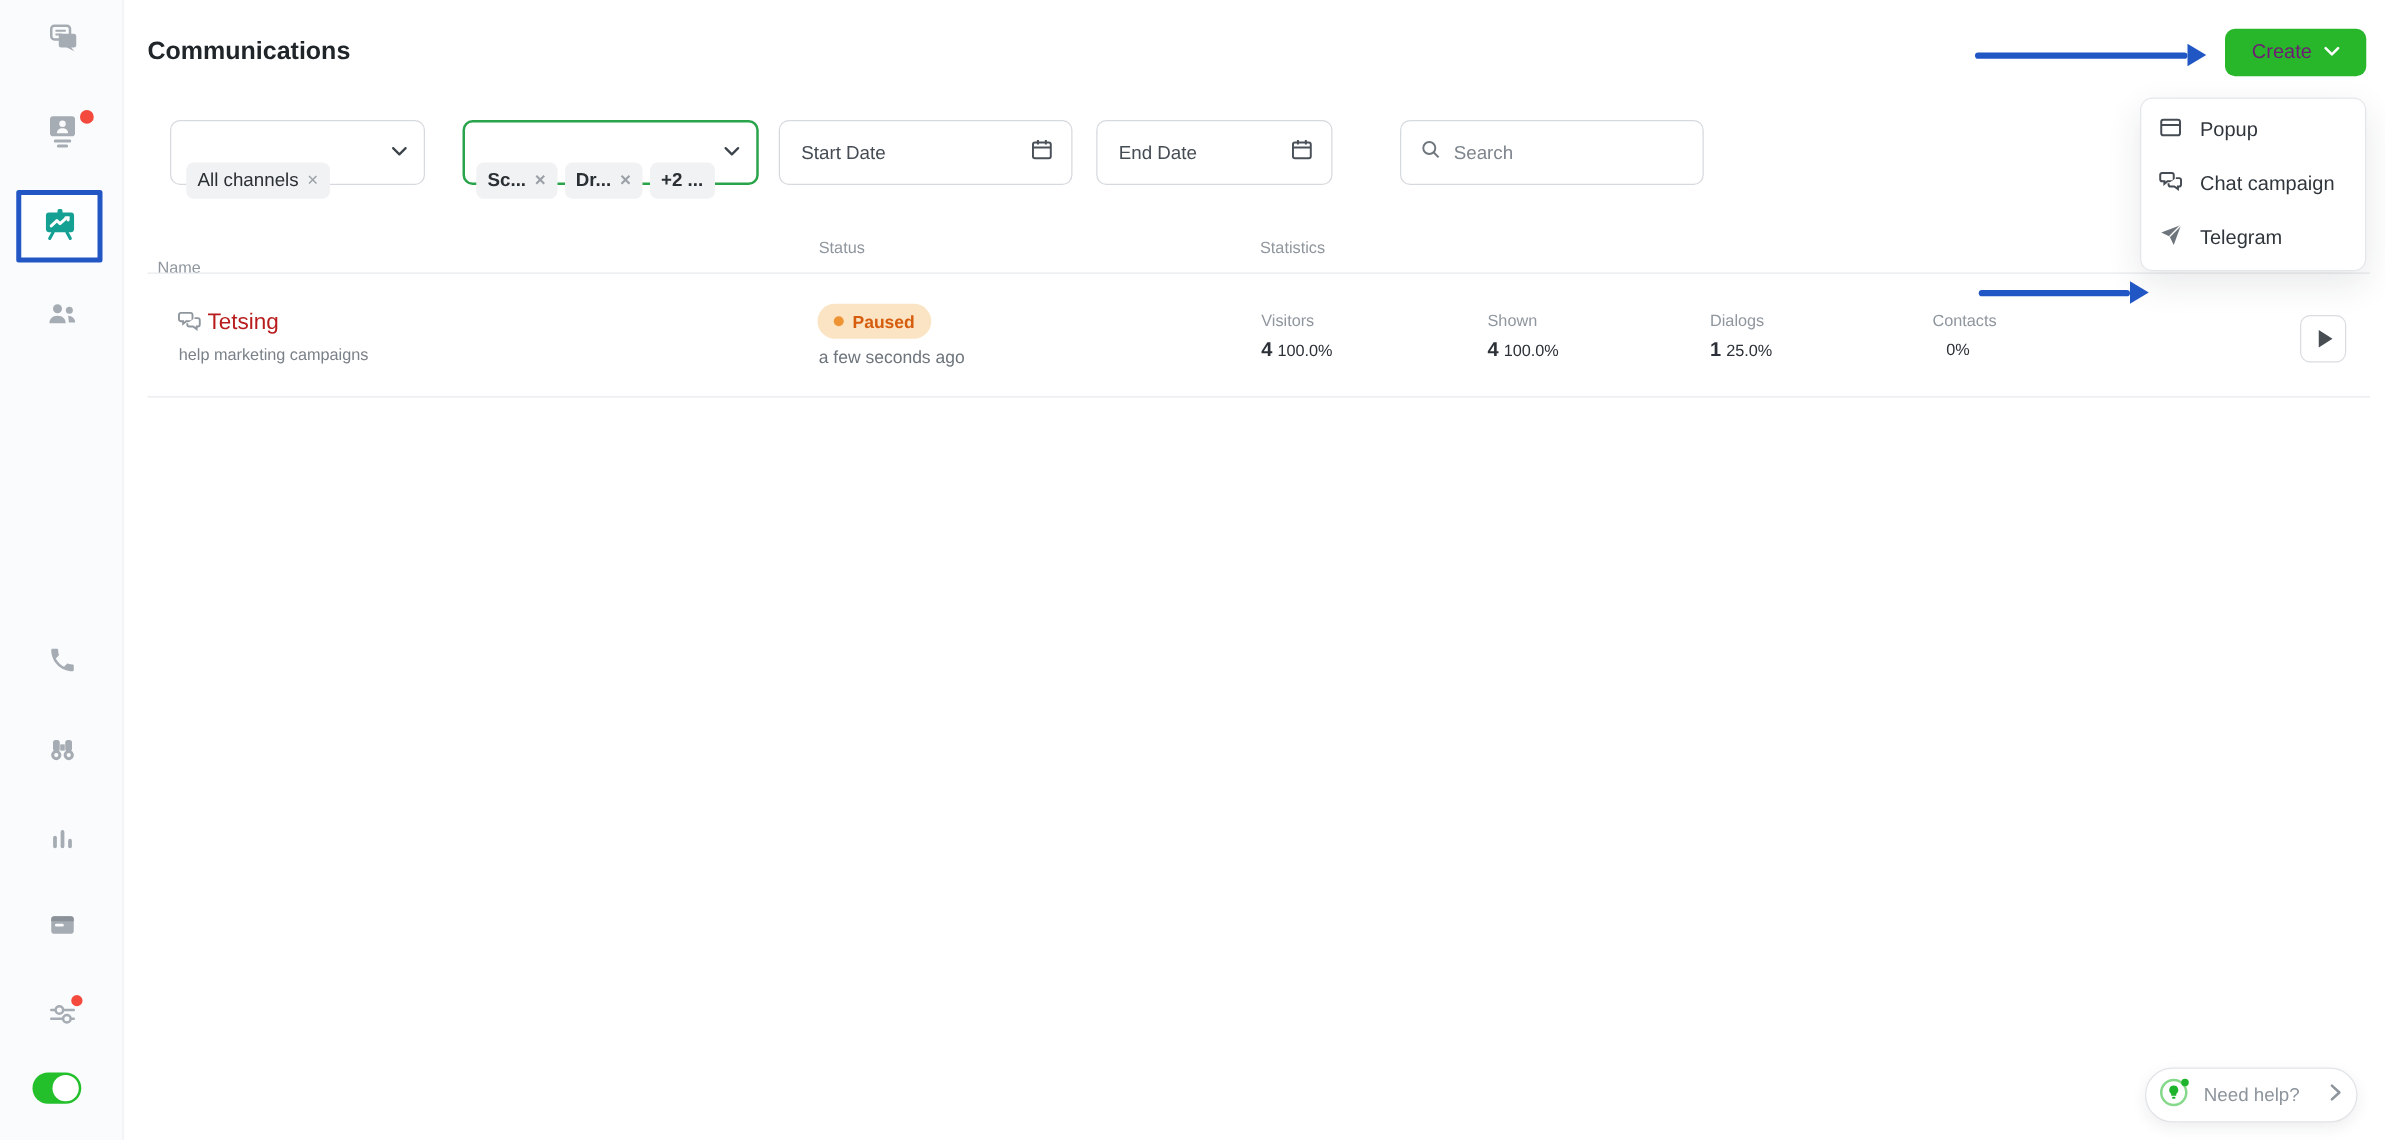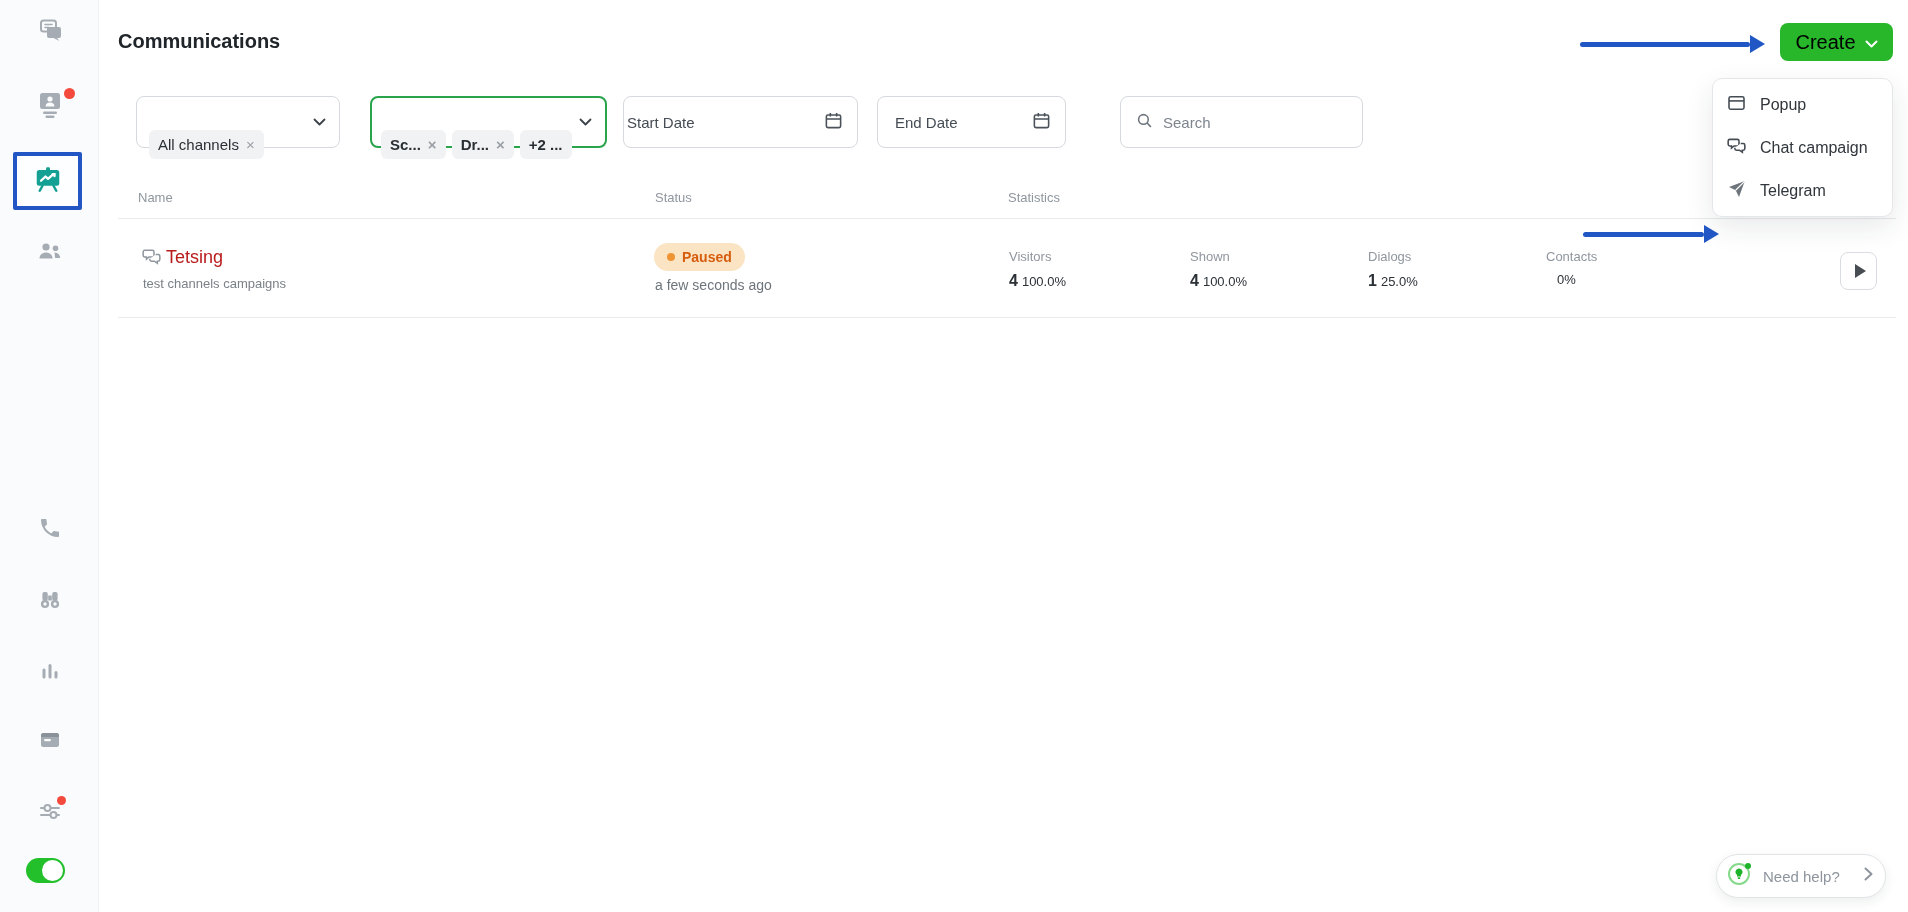--- a/index.html
+++ b/index.html
@@ -10,21 +10,21 @@
   .sidebar { position:absolute; left:0; top:0; width:99px; height:912px; background:#fafbfc; border-right:1px solid #eef0f2; }
   .nav-item { position:absolute; left:0; width:99px; display:flex; justify-content:center; cursor:pointer; }
   .nav-item svg { display:block; }
   .active-box { position:absolute; left:13px; top:152px; width:69px; height:58px; border:4px solid #2256c5; background:#fdfeff; border-radius:2px; display:flex; align-items:center; justify-content:center; }
   .red-dot { position:absolute; border-radius:50%; background:#f4493d; }
   .toggle { position:absolute; left:26px; top:858px; width:39px; height:25px; border-radius:13px; background:#23c02c; cursor:pointer; }
   .toggle .knob { position:absolute; right:2px; top:2px; width:21px; height:21px; border-radius:50%; background:#fff; }
 
   
   .page-title { position:absolute; left:118px; top:30px; font-size:20px; font-weight:bold; color:#20252a; }
-  .create-btn { position:absolute; left:1780px; top:23px; width:113px; height:38px; background:#28b62b; border:none; border-radius:8px; color:#000000; font-size:20px; font-family:inherit; display:flex; align-items:center; justify-content:center; gap:9px; cursor:pointer; }
+  .create-btn { position:absolute; left:1780px; top:23px; width:113px; height:38px; background:#28b62b; border:none; border-radius:8px; color:#701a75; font-size:16px; font-family:inherit; display:flex; align-items:center; justify-content:center; gap:9px; cursor:pointer; }
 
   
   .field { position:absolute; top:96px; height:52px; border:1px solid #d6d9dd; border-radius:8px; background:#fff; display:flex; align-items:center; }
   .field.green { border:2px solid #2aa44b; }
   .chip { display:inline-flex; align-items:center; gap:7px; background:#f1f2f4; border-radius:6px; padding:6px 9px; font-size:15px; color:#2a2f34; white-space:nowrap;margin-top:45px; }
   .chip .x { color:#9aa0a6; font-size:15px; cursor:pointer; line-height:1; }
   .chev-right { margin-left:auto; margin-right:13px; }
   .ph-input { border:none; outline:none; background:transparent; font-family:inherit; font-size:15px; width:100%; }
   .date-input::placeholder { color:#454c54; opacity:1; }
   .search-input::placeholder { color:#7e858d; opacity:1; }
@@ -203,21 +203,21 @@
     <span class="chip">
       <span>+2 ...</span>
     </span>
     <span class="chev-right">
       <svg width="13" height="9" viewBox="0 0 13 9">
           <path d="M1.5 1.5l5 5 5-5" fill="none" stroke="#3c434a" stroke-width="1.8" stroke-linecap="round" stroke-linejoin="round"></path>
         </svg>
     </span>
   </div>
 
-  <div class="field" style="left:623px; width:235px; padding:0 14px 0 3px;gap:29px;">
+  <div class="field" style="left:623px; width:235px; padding:0 14px 0 17px;gap:29px;">
     <input class="ph-input date-input" style="color: rgb(69, 76, 84);" placeholder="Start Date">
     <span>
       <svg width="19" height="19" viewBox="0 0 24 24" fill="none" stroke="#4a5158" stroke-width="2">
           <rect x="3" y="5" width="18" height="16" rx="2"></rect>
           <path d="M3 10h18M8 2.5V7M16 2.5V7"></path>
         </svg>
     </span>
   </div>
 
   <div class="field" style="left:877px; width:189px; padding:0 14px 0 17px;">
@@ -233,34 +233,34 @@
   <div class="field" style="left:1120px; width:243px; padding:0 14px 0 15px; gap:10px;">
     <span>
       <svg width="17" height="17" viewBox="0 0 24 24" fill="none" stroke="#6f767e" stroke-width="2.2">
           <circle cx="10.5" cy="10.5" r="6.8"></circle>
           <path d="M15.6 15.6L21 21"></path>
         </svg>
     </span>
     <input class="ph-input search-input" style="color: rgb(48, 54, 60);" placeholder="Search">
   </div>
 
-  <div class="th" style="left:138px;">Name</div>
+  <div class="th" style="left:126px;margin-top:16px;">Name</div>
   <div class="th" style="left:655px;">Status</div>
   <div class="th" style="left:1008px;">Statistics</div>
   <div class="divider" style="top:218px;"></div>
 
   <div>
     <span style="position:absolute; left:141px; top:247px;">
       <svg width="21" height="20" viewBox="0 0 24 24" fill="none" stroke="#8f969d" stroke-width="1.8">
           <path d="M4 4h9a2 2 0 0 1 2 2v4a2 2 0 0 1-2 2H9l-3 2.5V12H4a2 2 0 0 1-2-2V6a2 2 0 0 1 2-2z" fill="#fff"></path>
           <path d="M17 9h3a2 2 0 0 1 2 2v4a2 2 0 0 1-2 2h-1v2.5L15.5 17H12a2 2 0 0 1-2-2v-1" fill="#fff"></path>
         </svg>
     </span>
     <div class="row-name">Tetsing</div>
-    <div class="row-sub">test channels campaigns</div>
+    <div class="row-sub">help marketing campaigns</div>
 
     <div class="badge">
       <span class="dot"></span>
       <span>Paused</span>
     </div>
     <div class="row-time">a few seconds ago</div>
 
     <div class="stat" style="left:1009px;">
       <div class="lbl">Visitors</div>
       <div class="val"><b>4</b><span>100.0%</span></div>

